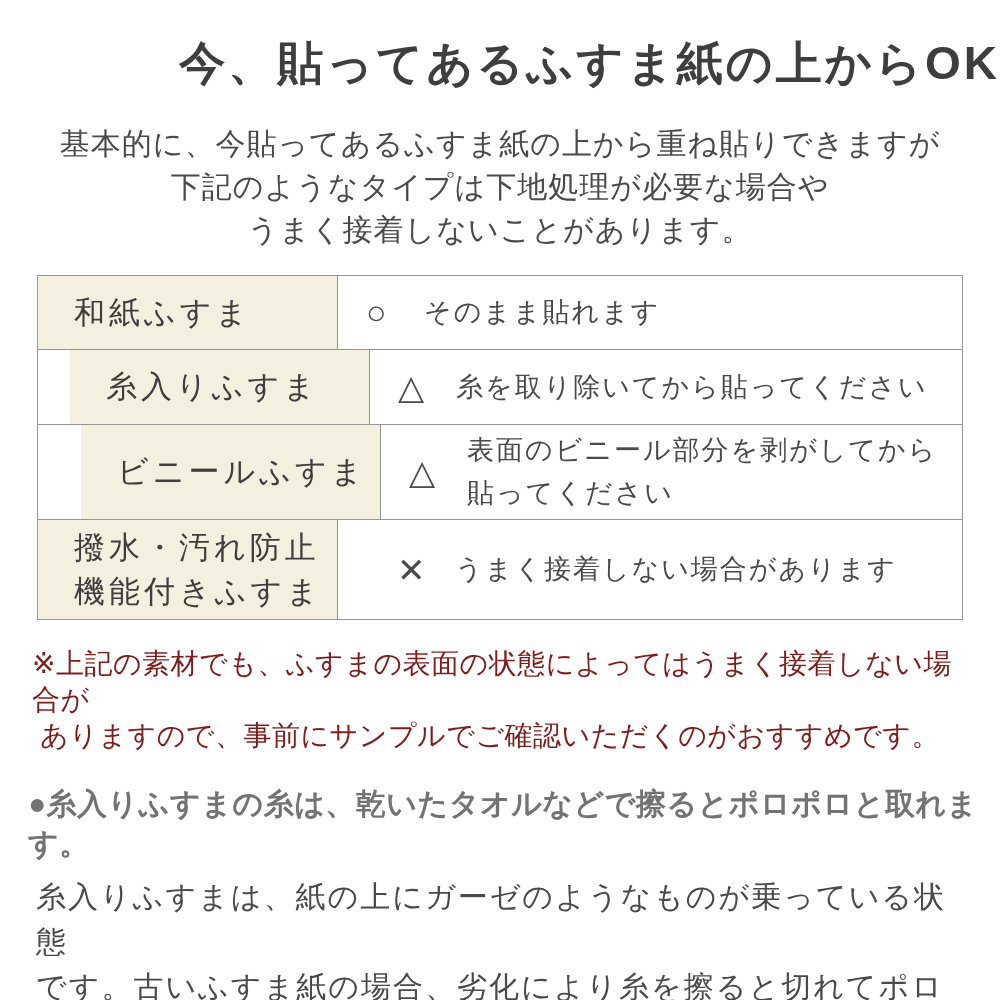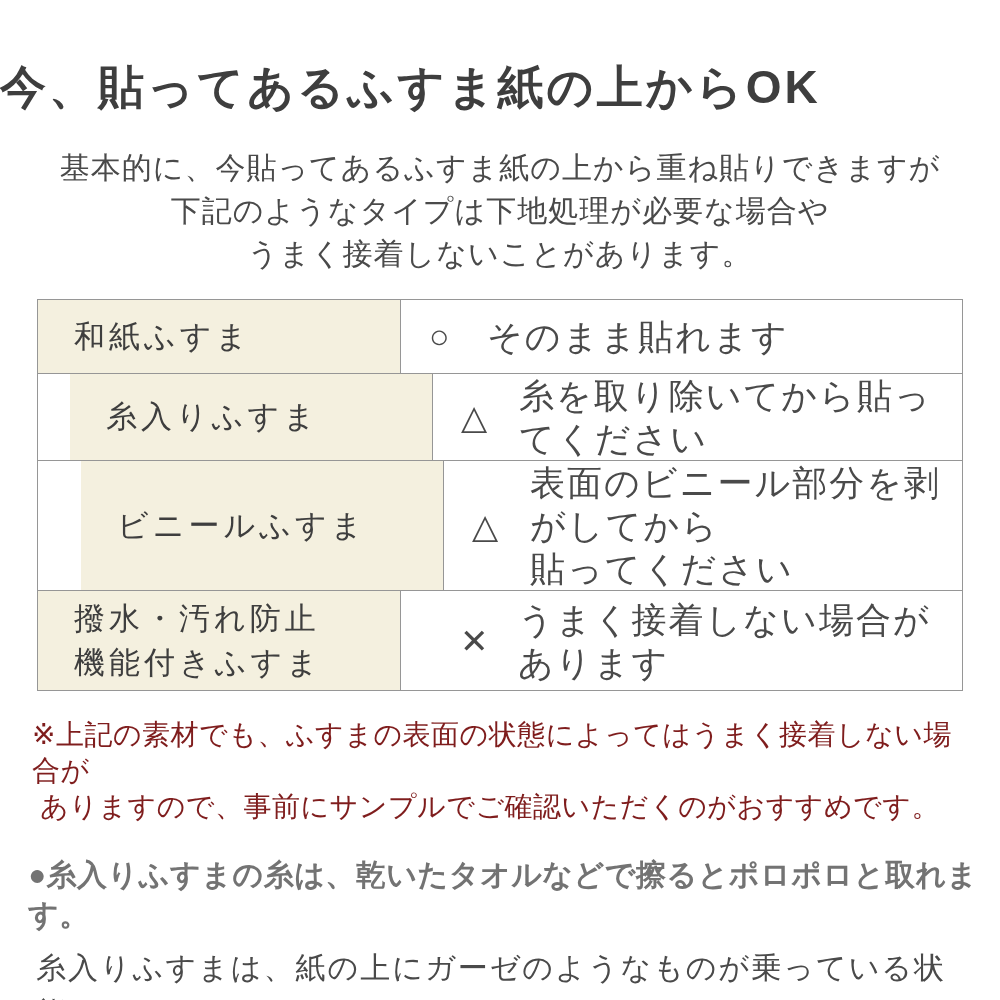--- a/index.html
+++ b/index.html
@@ -10,22 +10,22 @@
   }
   .page {
     position: relative;
     width: 1000px;
     height: 1000px;
     background: #ffffff;
     overflow: hidden;
     color: #3e3e3e;
   }
   .title {
-    margin-top: 60px;
-    text-align: left;
+    margin-top: 36px;
+    text-align: right;
     font-size: 46px;
     font-weight: bold;
     letter-spacing: 3px;
     line-height: 1.2;
     color: #3e3e3e;
   }
   .intro {
     text-align: center;
     font-size: 30px;
     line-height: 43px;
@@ -41,21 +41,21 @@
     align-items: stretch;
   }
   .t-row + .t-row {
     border-top: 1px solid #969696;
   }
   .t-row:nth-child(1) { min-height: 73px; }
   .t-row:nth-child(2) { min-height: 74px; padding-left: 32px; }
   .t-row:nth-child(3) { min-height: 94px; padding-left: 43px; }
   .t-row:nth-child(4) { min-height: 99px; gap: 31px; }
   .cell-material {
-    width: 363px;
+    width: 300px;
     box-sizing: border-box;
     background: #f4f0df;
     border-right: 1px solid #969696;
     display: flex;
     align-items: center;
     padding-left: 36px;
     font-size: 31px;
     letter-spacing: 4px;
     line-height: 44px;
     color: #3e3e3e;
@@ -67,21 +67,21 @@
     align-items: center;
     padding-left: 28px;
   }
   .symbol {
     width: 58px;
     font-size: 34px;
     color: #4a4a4a;
     flex: none;
   }
   .desc {
-    font-size: 35px;
+    font-size: 27px;
     letter-spacing: 2px;
     line-height: 43px;
     color: #4a4a4a;
     white-space: pre-line;
   }
   .note {
     margin: 26px 28px 0 32px;
     font-size: 28px;
     line-height: 36px;
     letter-spacing: 0.5px;

